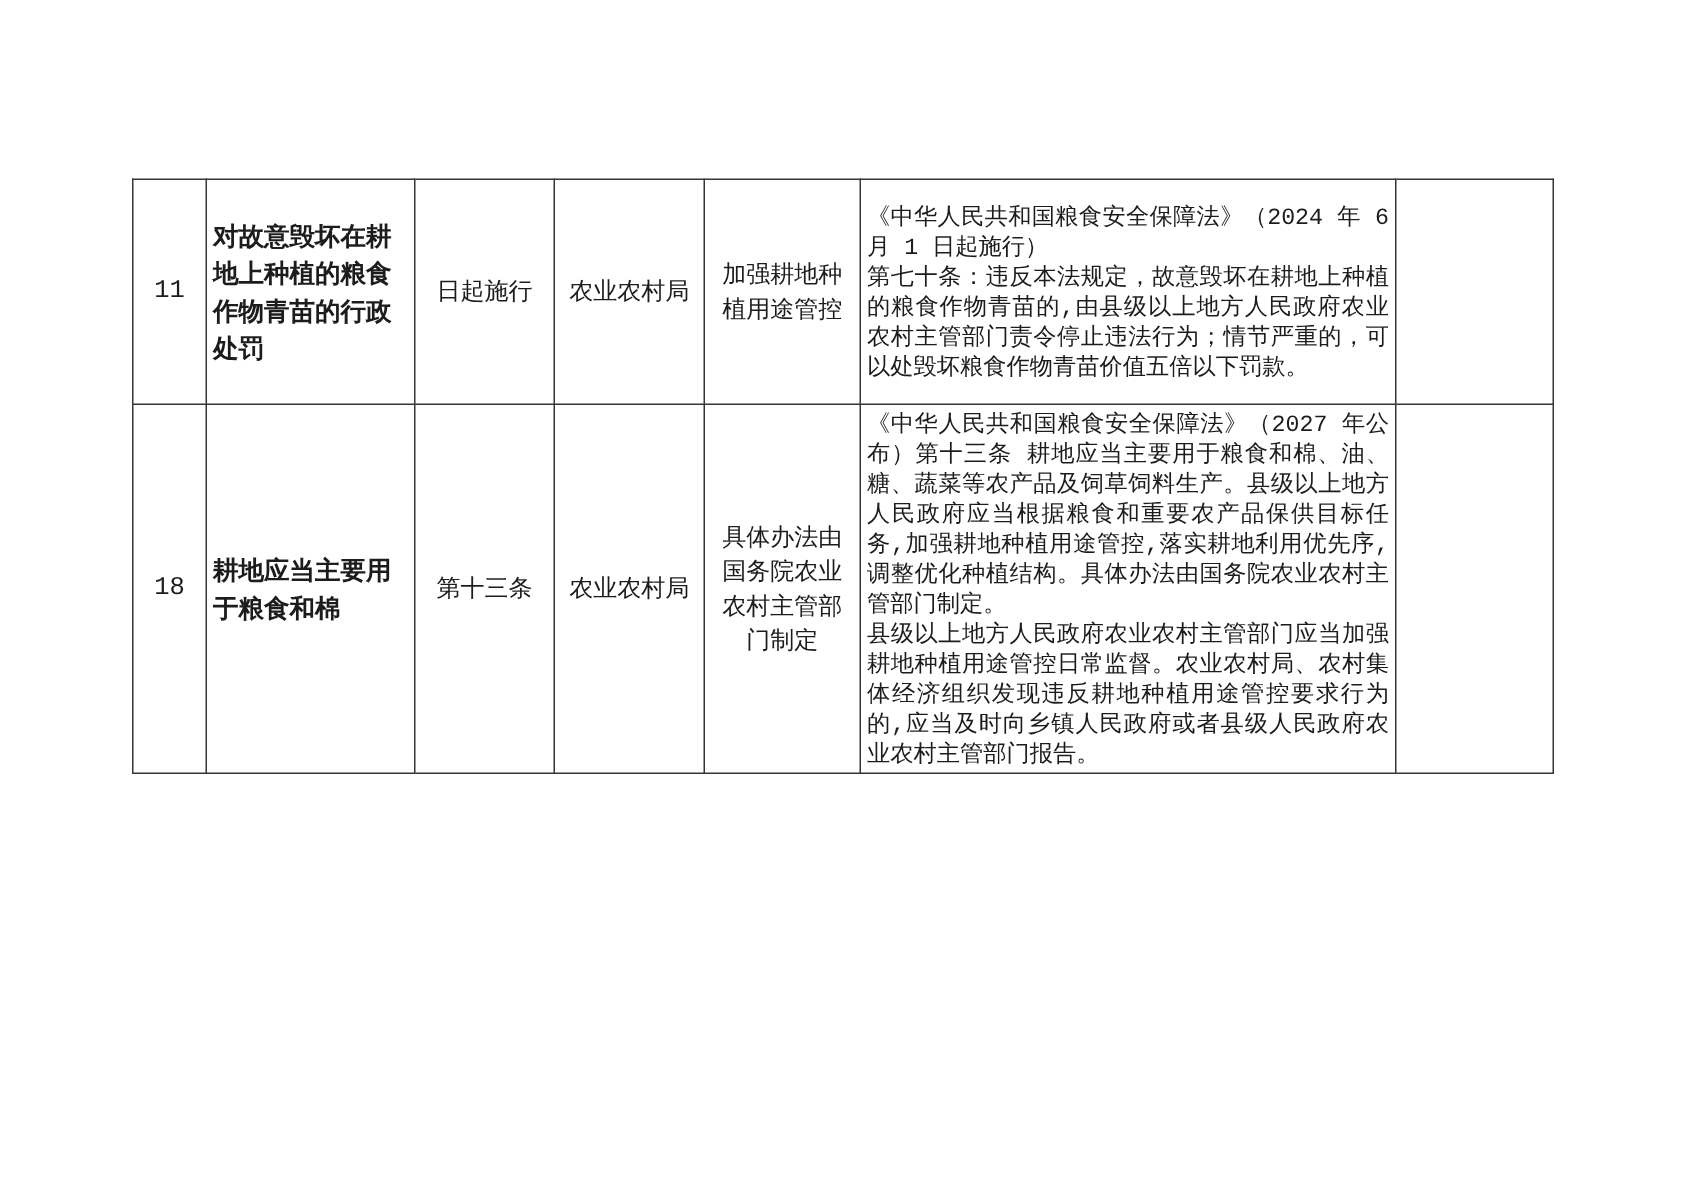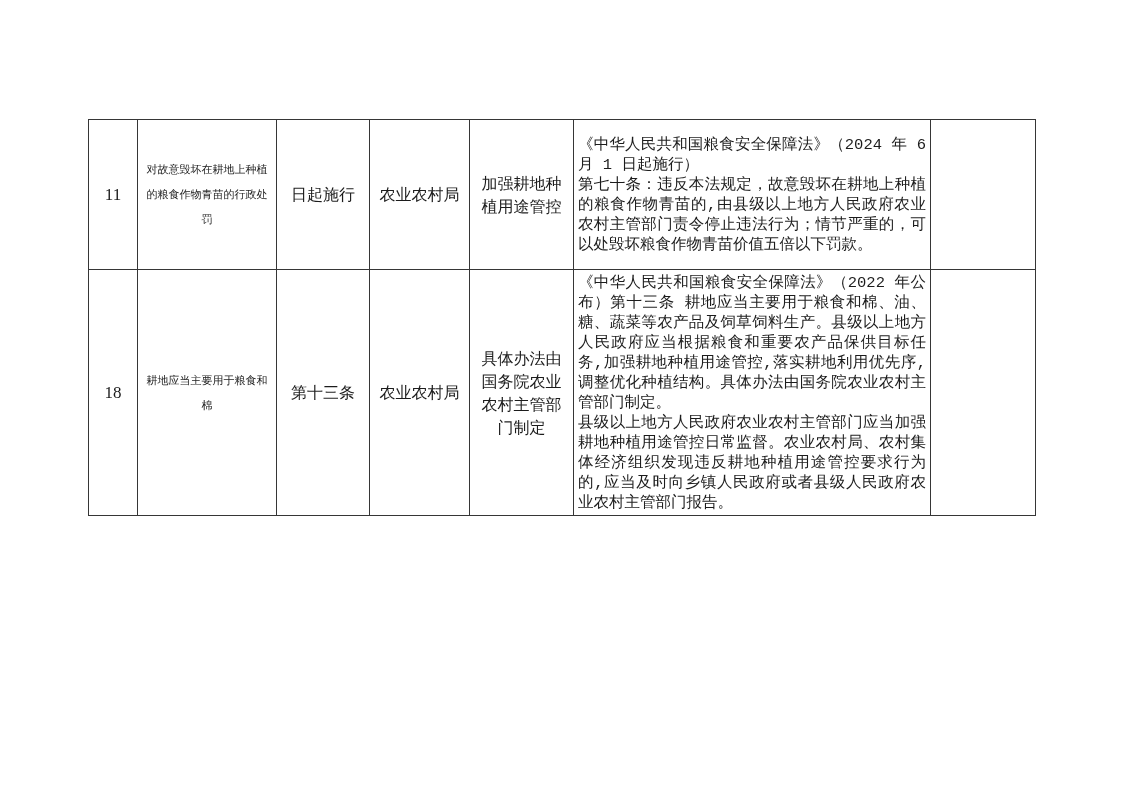--- a/index.html
+++ b/index.html
@@ -30,25 +30,25 @@
     padding: 2px 4px;
     vertical-align: middle;
     overflow: hidden;
   }
   tr.row-11 { height: 150px; }
   tr.row-12 { height: 246px; }
 
   td.cell-seq {
     text-align: center;
     font-size: 17px;
+    font-family: Liberation Mono, monospace;
   }
   td.cell-item {
-    text-align: center;
-    font-weight: normal;
-    font-size: 11px;
+    font-weight: bold;
+    font-size: 17px;
     line-height: 25px;
     padding: 2px 8px;
   }
   td.cell-type,
   td.cell-dept,
   td.cell-body {
     text-align: center;
     font-size: 16px;
     line-height: 23px;
     padding: 2px 8px;
@@ -94,20 +94,20 @@
         </td>
         <td class="cell-remark"></td>
       </tr>
       <tr class="row-12">
         <td class="cell-seq">18</td>
         <td class="cell-item">耕地应当主要用于粮食和棉</td>
         <td class="cell-type">第十三条</td>
         <td class="cell-dept">农业农村局</td>
         <td class="cell-body">具体办法由国务院农业农村主管部门制定</td>
         <td class="cell-basis">
-          <div class="para">《中华人民共和国粮食安全保障法》（2022 年公布）第十三条 耕地应当主要用于粮食和棉、油、糖、蔬菜等农产品及饲草饲料生产。县级以上地方人民政府应当根据粮食和重要农产品保供目标任务,加强耕地种植用途管控,落实耕地利用优先序,调整优化种植结构。具体办法由国务院农业农村主管部门制定。</div>
+          <div class="para">《中华人民共和国粮食安全保障法》（2027 年公布）第十三条 耕地应当主要用于粮食和棉、油、糖、蔬菜等农产品及饲草饲料生产。县级以上地方人民政府应当根据粮食和重要农产品保供目标任务,加强耕地种植用途管控,落实耕地利用优先序,调整优化种植结构。具体办法由国务院农业农村主管部门制定。</div>
           <div class="para">县级以上地方人民政府农业农村主管部门应当加强耕地种植用途管控日常监督。农业农村局、农村集体经济组织发现违反耕地种植用途管控要求行为的,应当及时向乡镇人民政府或者县级人民政府农业农村主管部门报告。</div>
         </td>
         <td class="cell-remark"></td>
       </tr>
     </tbody>
   </table>
 </div>
 
 </body></html>

